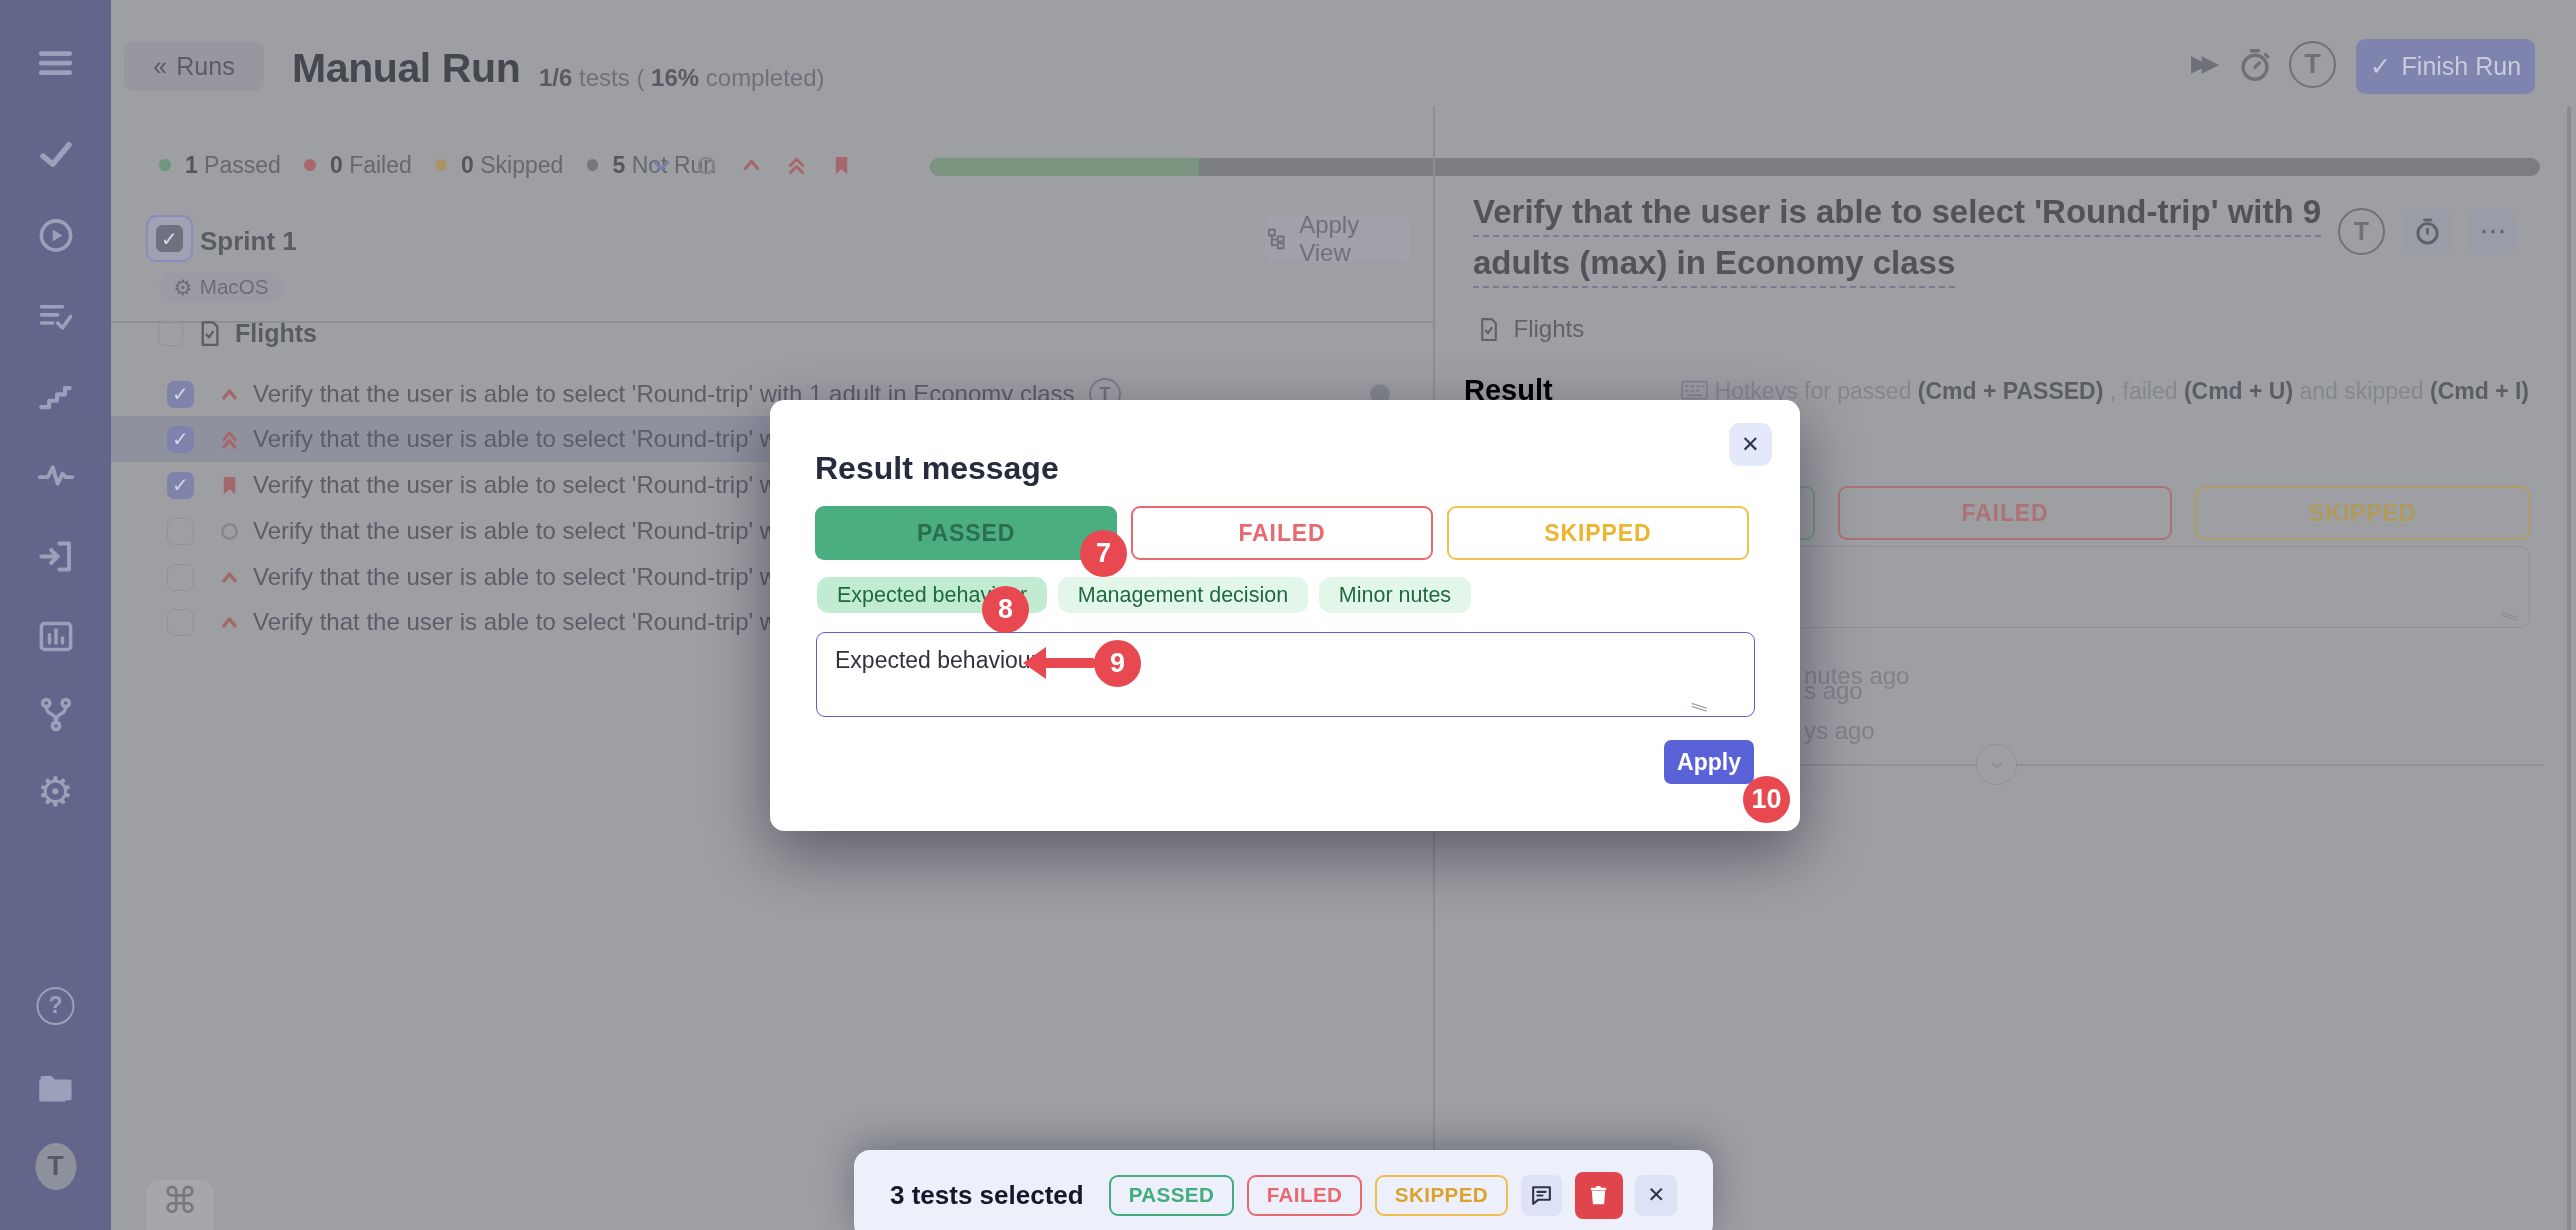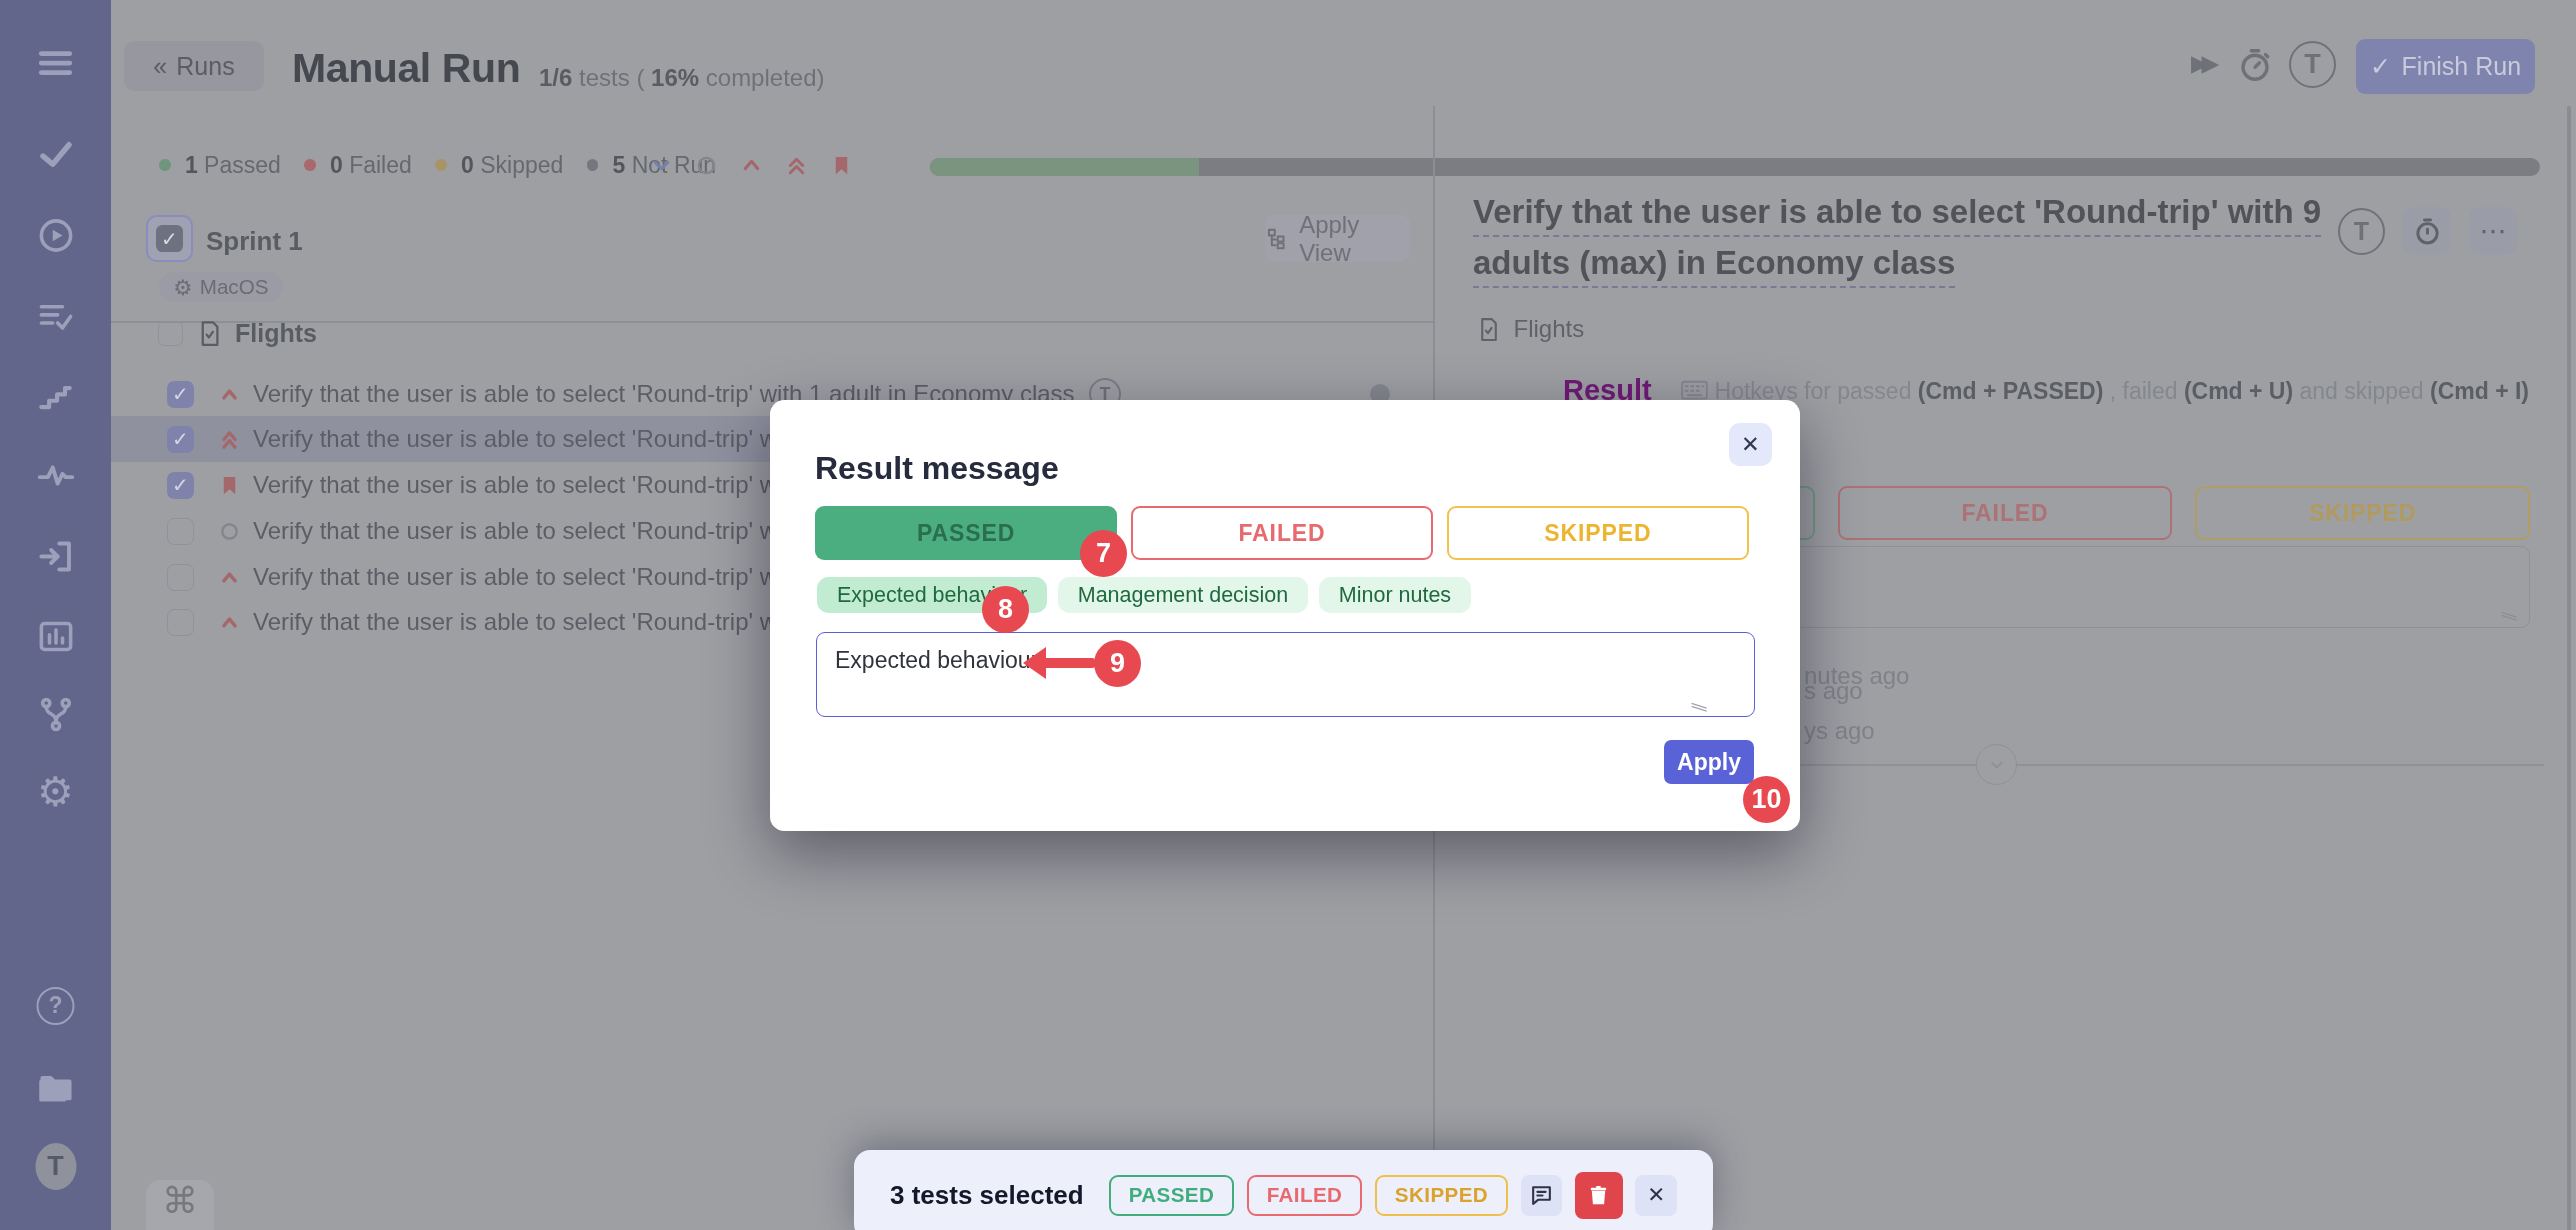--- a/index.html
+++ b/index.html
@@ -31,21 +31,21 @@
   .s-lbl b { color:#54565e; }
   .filter-icons { left:648px; top:150px; height:30px; display:flex; align-items:center; gap:18px; }
   .filter-icons .fi { width:27px; height:27px; display:flex; align-items:center; justify-content:center; cursor:pointer; }
   .progress { left:930px; top:158px; width:1610px; height:18px; border-radius:9px; background:#7b7d83; overflow:hidden; }
   .progress .fill { height:100%; background:#7a947f; border-radius:9px 0 0 9px; }
 
   
   .vdiv { left:1433px; top:106px; width:1.8px; height:1125px; background:#8c8e93; }
   .selall { left:146px; top:215px; width:47px; height:47px; border:2.7px solid #8a8dbb; background:#a0a2b4; border-radius:10.7px; display:flex; align-items:center; justify-content:center; cursor:pointer; }
   .selall .inner { width:27px; height:27px; background:#6e7180; border-radius:6.3px; color:#d8d9e2; font-size:20px; display:flex; align-items:center; justify-content:center; }
-  .sprint-title { left:206px; top:226px; font-size:26px; font-weight:bold; color:#5a5c64; }
+  .sprint-title { left:200px; top:226px; font-size:26px; font-weight:bold; color:#5a5c64; }
   .treeview-btn { left:1265px; top:215px; width:145px; height:47px; background:#a0a1aa; border-radius:9px; display:flex; align-items:center; justify-content:center; gap:10.7px; color:#6f7179; font-size:24px; cursor:pointer; }
   .env-tag { left:159px; top:272px; height:30px; padding:0 14.3px; background:#9a9ba4; border-radius:15px; display:inline-flex; align-items:center; gap:7.2px; color:#6b6d75; font-size:20.6px; }
   .env-tag .g { font-family:"DejaVu Sans", sans-serif; font-size:21.5px; }
   .hdiv { left:111px; top:321px; width:1322px; height:1.8px; background:#8d8f94; }
   .folder-row { left:158px; top:315px; height:36px; display:flex; align-items:center; gap:12.5px; cursor:pointer; }
   .folder-row .cb { width:25px; height:25px; border:1.8px solid #90929b; border-radius:6.3px; }
   .folder-row .lbl { font-size:25px; font-weight:bold; color:#5a5c64; }
 
   .trow { position:absolute; left:111px; width:1322px; height:46px; display:flex; align-items:center; padding-left:56px; gap:0; cursor:pointer; }
   .trow.selected { background:#90919f; }
@@ -55,21 +55,21 @@
   .trow .pri { width:30px; height:30px; margin:0 9px 0 20px; flex:0 0 30px; display:flex; align-items:center; justify-content:center; }
   .trow .txt { font-size:24px; color:#5c5e66; white-space:nowrap; overflow:hidden; }
   .trow .tl { width:32px; height:32px; border:2.2px solid #7a7c84; font-size:18px; margin-left:14.3px; flex:0 0 32px; }
   .trow .dot { position:absolute; right:43px; width:20px; height:20px; border-radius:50%; background:#85878f; }
 
   
   .rp-title { left:1473px; top:186px; width:905px; font-size:33px; line-height:51px; font-weight:bold; color:#515359; text-decoration:underline dashed #767a96 1.8px; text-underline-offset:11.6px; }
   .rp-icons { left:2338px; top:207px; display:flex; gap:18px; align-items:center; }
   .rp-btn { width:48px; height:48px; background:#9a9ca7; border-radius:10.7px; display:flex; align-items:center; justify-content:center; color:#606269; font-size:27px; cursor:pointer; }
   .rp-folder { left:1476px; top:315px; display:flex; align-items:center; gap:12.5px; color:#606269; font-size:24px; }
-  .rp-result { left:1563px; top:374px; font-size:29px; font-weight:bold; color:#701a75; }
+  .rp-result { left:1464px; top:374px; font-size:29px; font-weight:bold; color:#000000; }
   .hotkeys { left:1433px; top:378px; width:1096px; text-align:right; font-size:23px; color:#85878f; white-space:nowrap; }
   .hotkeys b { color:#5c5e66; }
   .rp-status-row { left:1480px; top:486px; width:1050px; display:flex; gap:23px; }
   .rp-status-row .rbtn { flex:1; height:54px; border-radius:9px; border:2.2px solid; background:transparent; font-size:23px; font-weight:bold; letter-spacing:0.9px; display:flex; align-items:center; justify-content:center; cursor:pointer; }
   .rp-textarea { left:1480px; top:546px; width:1050px; height:82px; border:1.8px solid #8f9196; border-radius:9px; background:transparent; resize:none; }
   .rz { position:absolute; font-size:20px; color:#8b8d93; transform:rotate(90deg); }
   .hist { position:absolute; left:1804px; font-size:24px; color:#808289; }
   .hist-div { left:1480px; top:764px; width:1064px; height:1.8px; background:#8f9196; }
   .hist-circ { left:1976px; top:744px; width:41px; height:41px; border:1.8px solid #8f9196; border-radius:50%; background:#9e9fa3; display:flex; align-items:center; justify-content:center; cursor:pointer; }
   .scrollbar { left:2567px; top:106px; width:3.6px; height:1125px; background:#8a8c91; border-radius:1.8px; }

